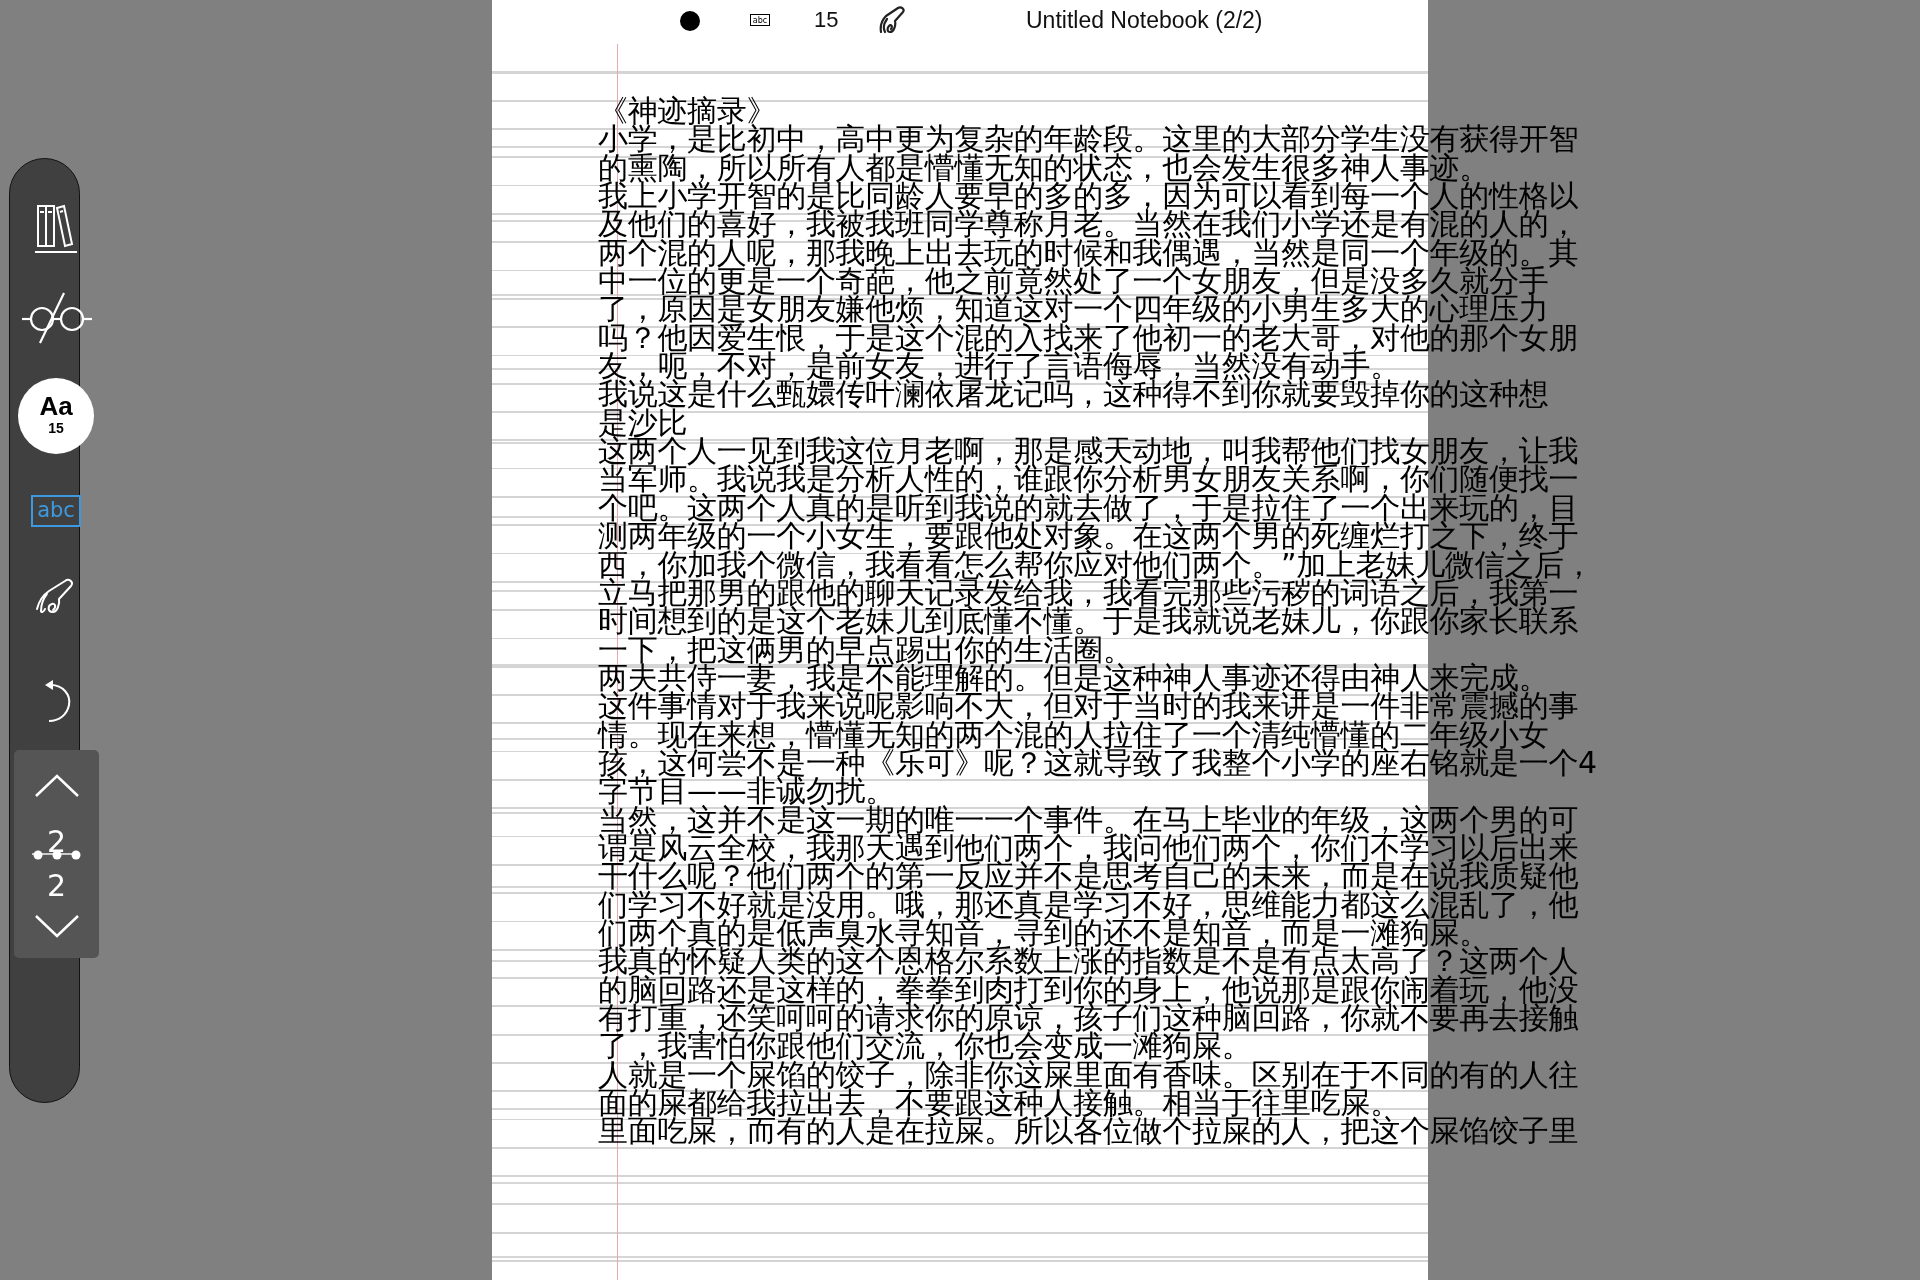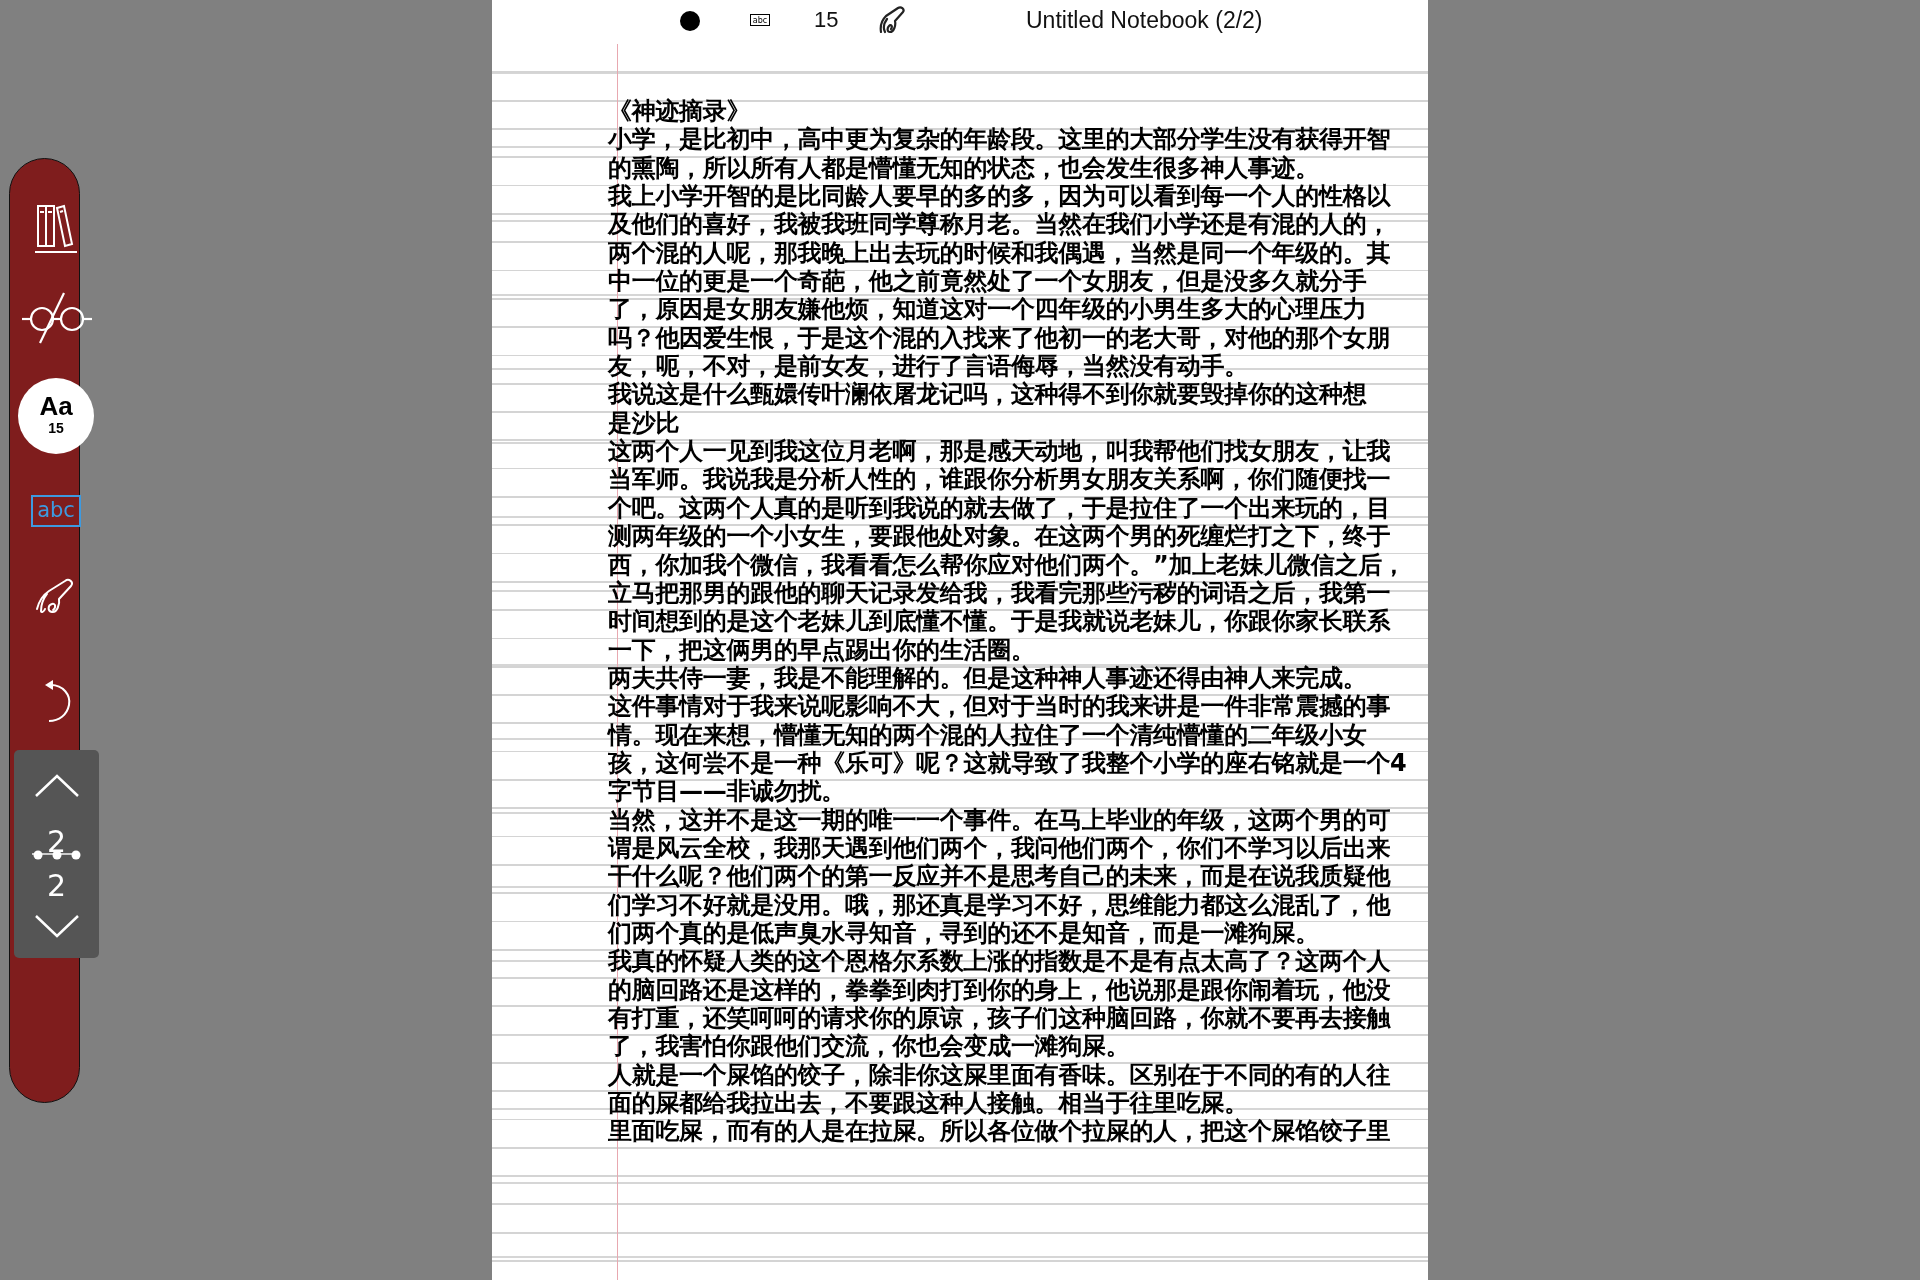--- a/index.html
+++ b/index.html
@@ -43,31 +43,31 @@
   }
   .tb-gesture {
     position:absolute; left:386px; top:6px; width:32px; height:30px;
   }
   .tb-title {
     position:absolute; left:510px; top:7px; font-size:23px; color:#111;
     font-family:"Liberation Sans", sans-serif;
     margin-left:24px;
   }
   .content {
-    position:absolute; left:116px; top:97px; width:790px;
-    font-size:24px; line-height:28.35px; color:#000;
+    position:absolute; left:106px; top:97px; width:790px;
+    font-size:30px; line-height:28.35px; color:#000;
     font-family:"DejaVu Sans", sans-serif;
-    font-weight:bold;
+    font-weight:normal;
     letter-spacing:-0.3px;
   }
   .content .line { white-space:nowrap; height:28.35px; }
 
   .sidebar {
     position:absolute; left:9px; top:158px; width:71px; height:945px;
-    background:#7f1d1d; border:1px solid #111;
+    background:#404040; border:1px solid #111;
     border-radius:47px; box-sizing:border-box;
   }
   .sb-btn { position:absolute; left:0; width:93px; display:flex; align-items:center; justify-content:center; }
   .aa-circle {
     position:absolute; left:8px; top:219px; width:76px; height:76px;
     border-radius:50%; background:#fff; text-align:center; color:#000;
     font-family:"Liberation Sans", sans-serif;
   }
   .aa-circle .aa { font-size:26px; font-weight:bold; line-height:26px; margin-top:15px; display:block; }
   .aa-circle .sz { font-size:14px; font-weight:bold; line-height:18px; display:block; }

